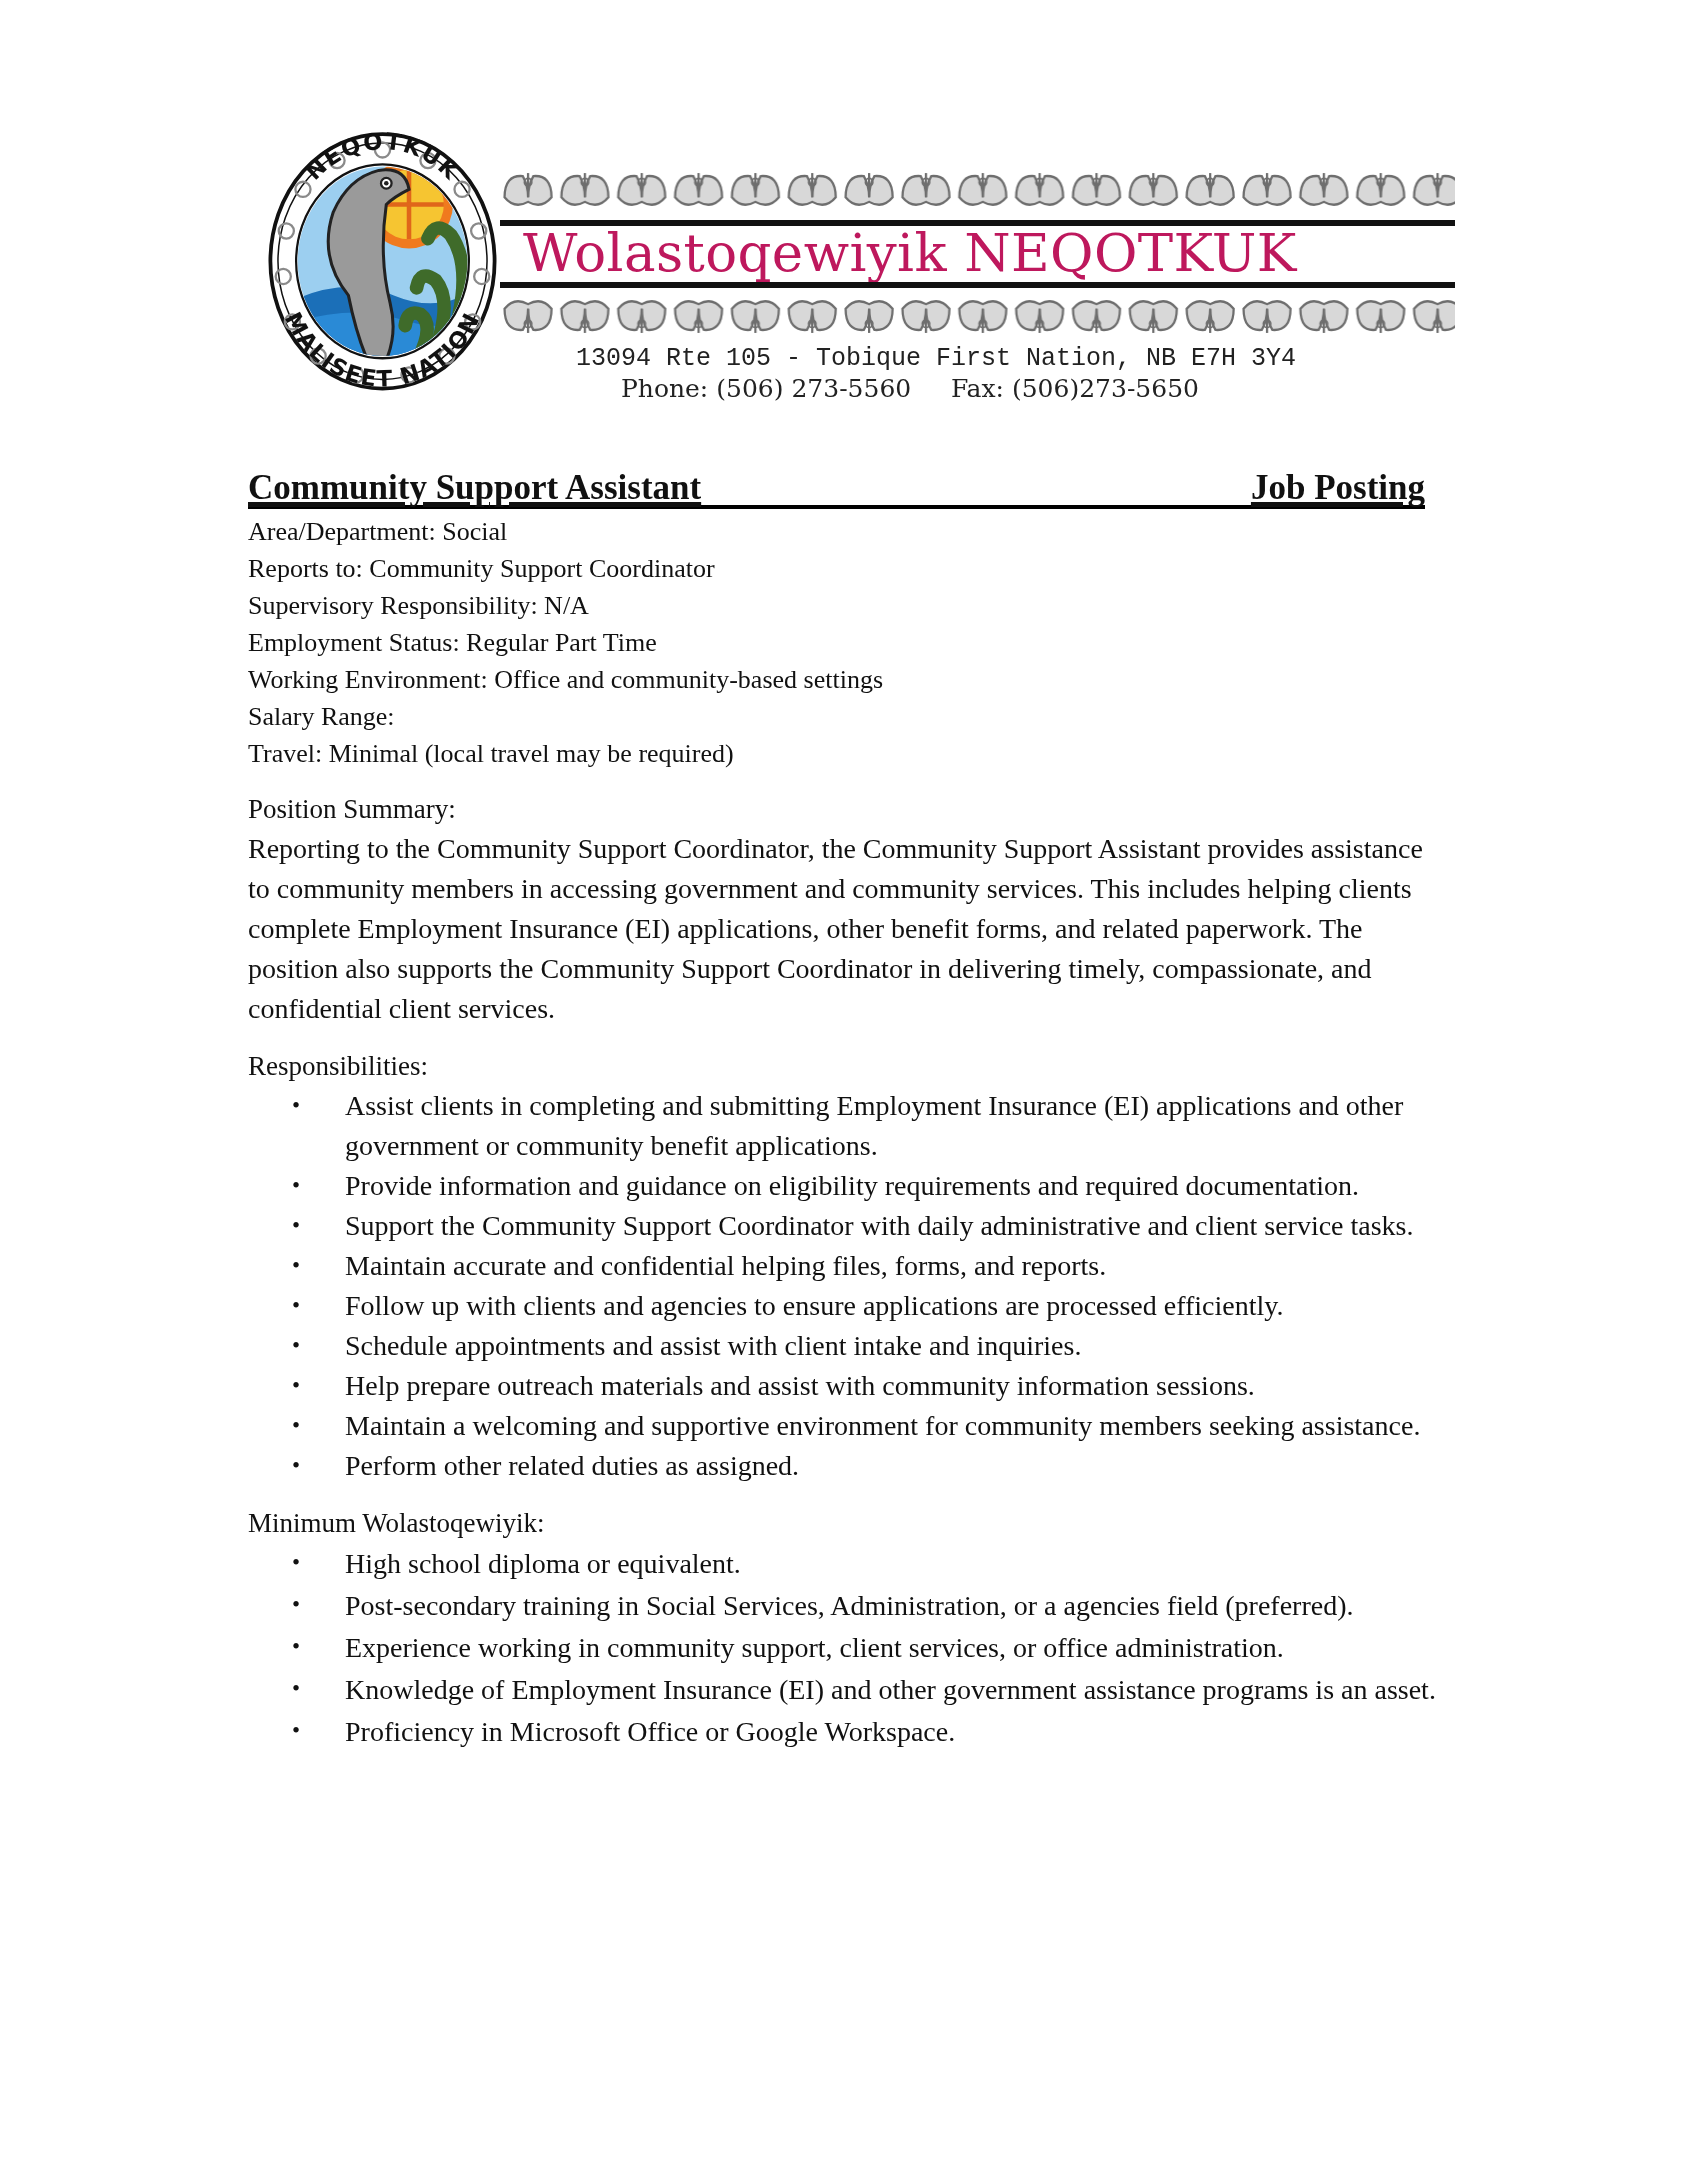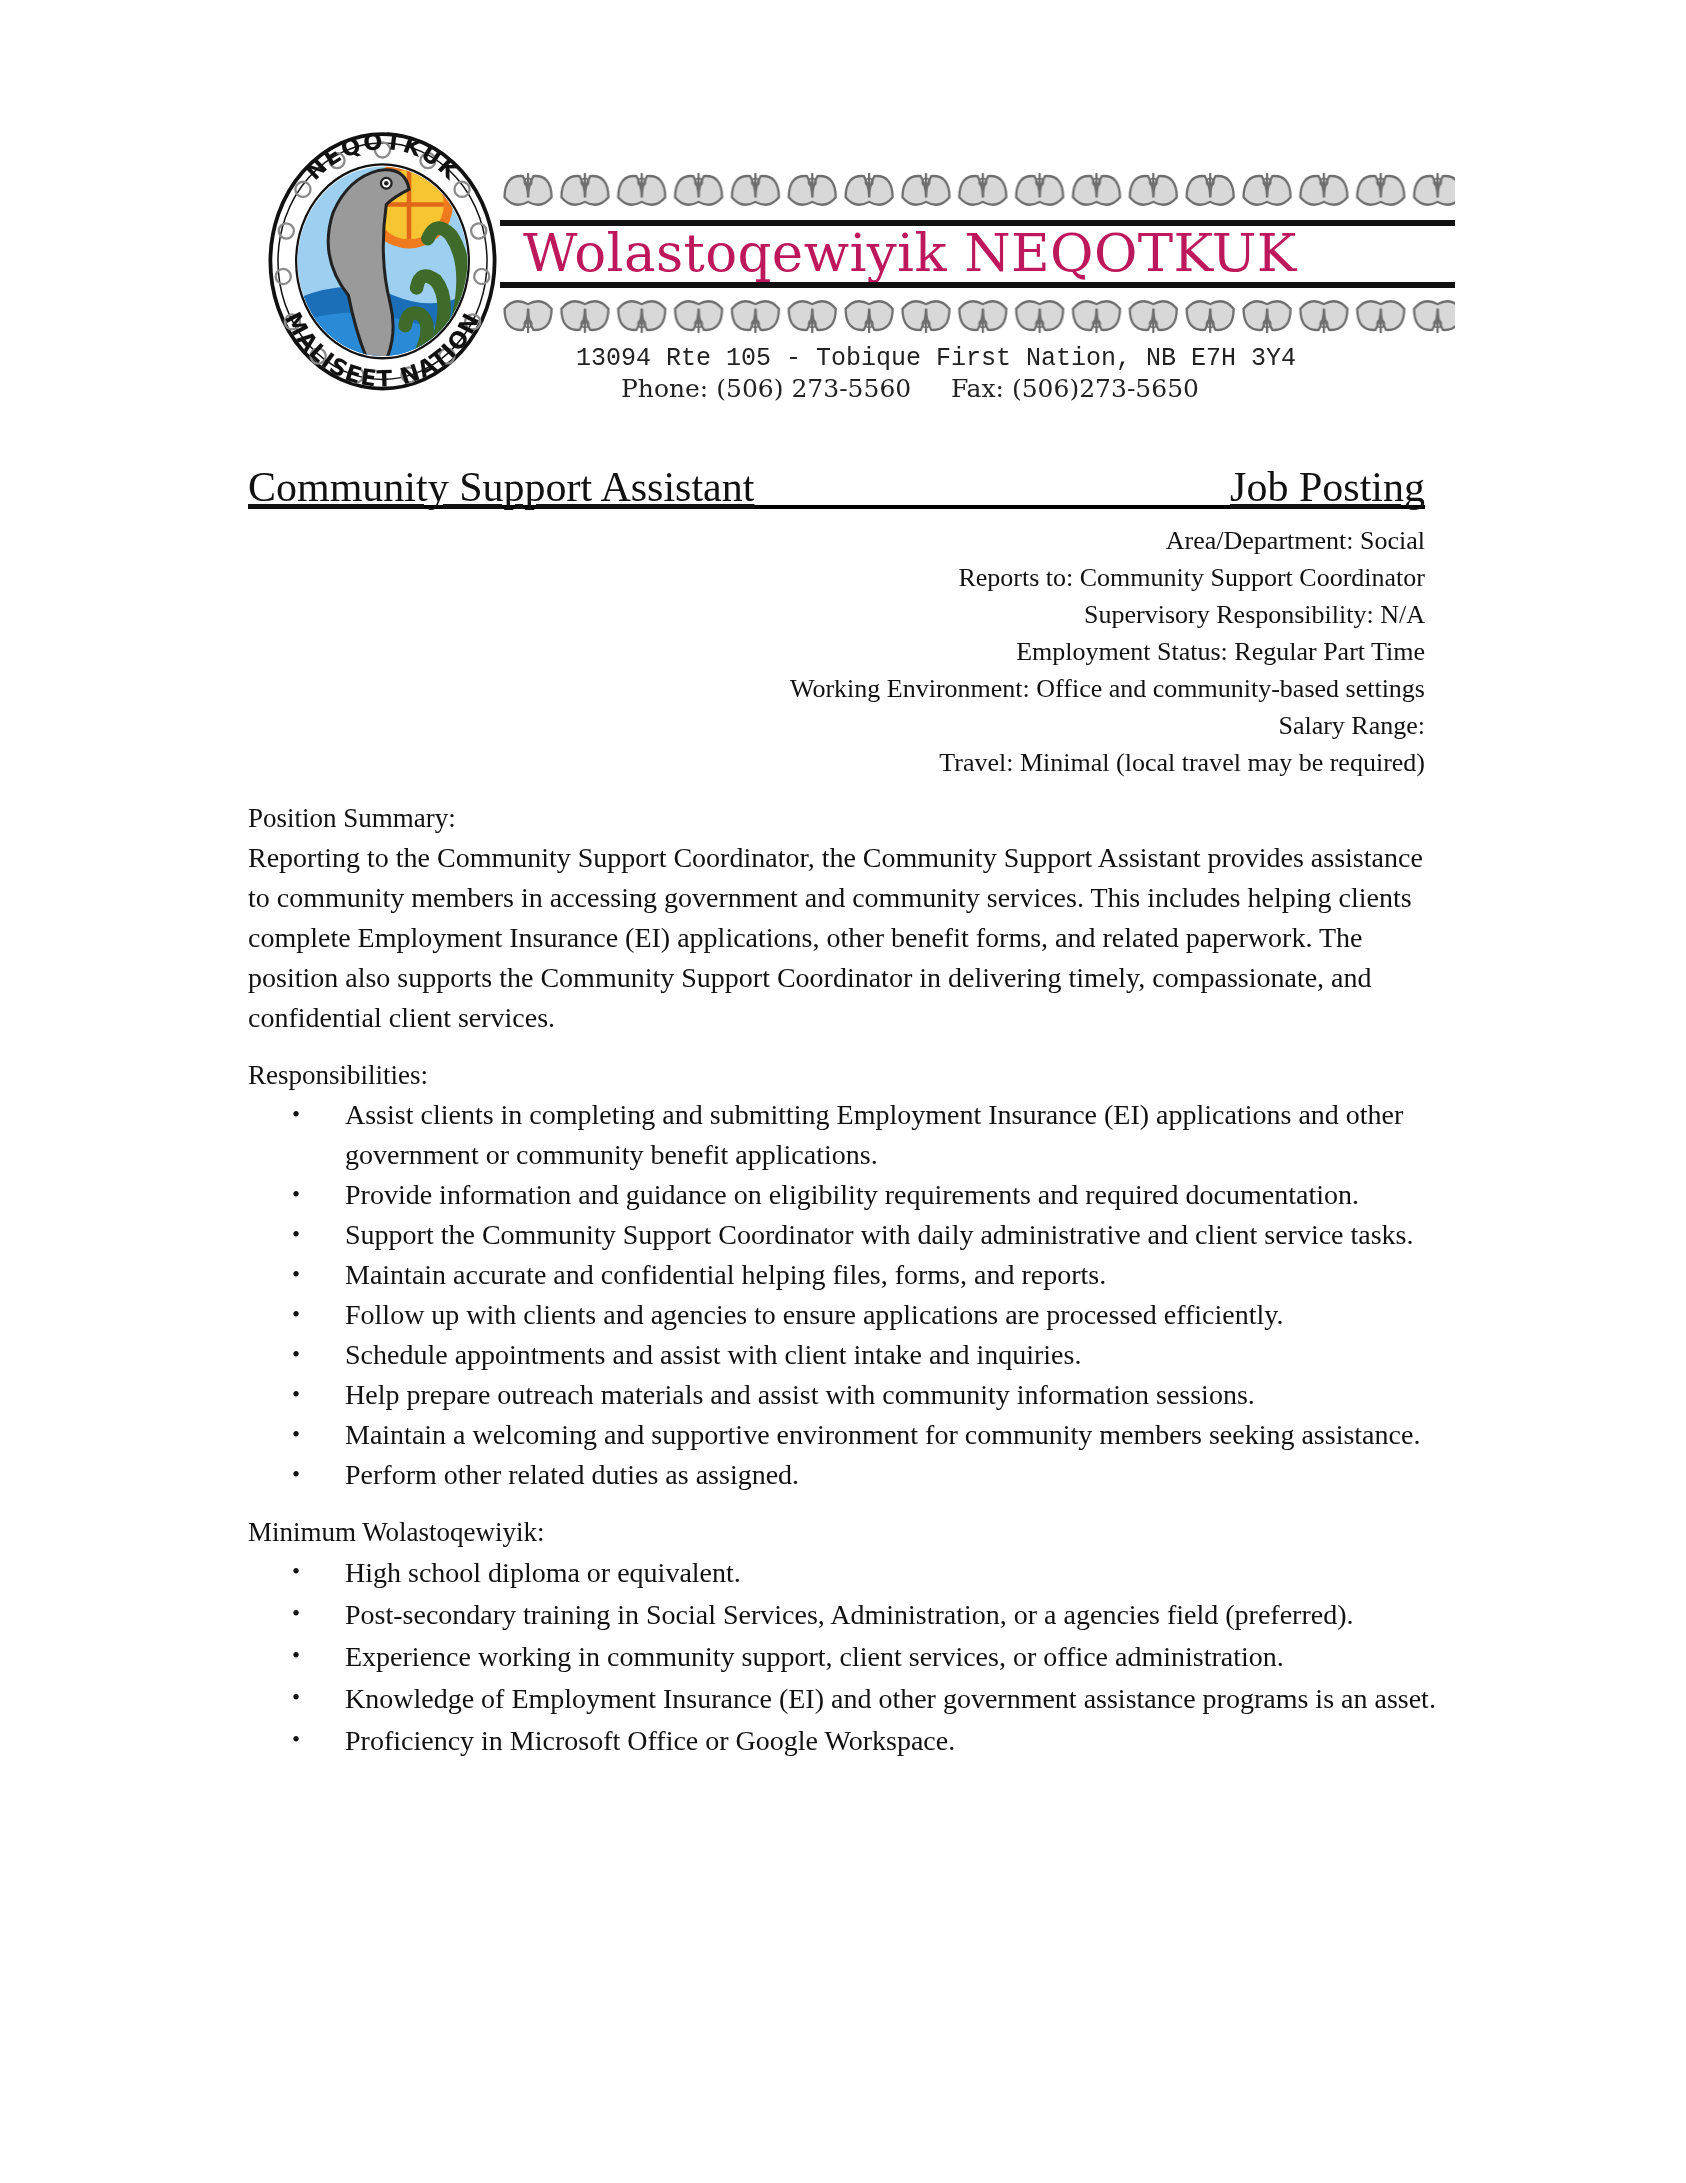--- a/index.html
+++ b/index.html
@@ -19,26 +19,26 @@
   .org-name { position: absolute; left: 23px; top: 55px; height: 62px; line-height: 62px;
               font-size: 53px; font-family: "DejaVu Serif", serif; color: #be185d; letter-spacing: 0.4px; white-space: nowrap; }
   .org-address { position: absolute; left: 76px; top: 177px; font-size: 25px; line-height: 30px;
                  font-family: Liberation Mono, monospace; color: #222; white-space: nowrap; }
   .org-contact { position: absolute; left: 121px; top: 207px; font-size: 25px; line-height: 30px;
                  font-family: "DejaVu Serif", serif; color: #222; white-space: pre; }
 
   
   .content { position: absolute; left: 248px; top: 455px; width: 1177px; }
   .title-row { position: relative; height: 50px; border-bottom: 4.5px solid #000; }
-  .title-left, .title-right { position: absolute; bottom: -4.5px; font-size: 42px; font-weight: normal;
+  .title-left, .title-right { position: absolute; bottom: -4.5px; font-size: 35px; font-weight: bold;
                               line-height: 45px; text-decoration: underline; text-decoration-thickness: 4.5px; }
   .title-left { left: 0; }
   .title-right { right: 0; }
 
-  .meta { margin-top: 13px; text-align: right; }
+  .meta { margin-top: 4px; }
   .meta-line { font-size: 26px; line-height: 37px; white-space: nowrap; }
 
   .section-heading { font-size: 27px; font-weight: normal; line-height: 39px; margin-top: 18px; }
   .paragraph { font-size: 28px; line-height: 40px; margin: 0; width: 1177px; }
 
   ul.bullets { list-style: none; margin: 0; padding: 0; }
   ul.bullets li { position: relative; padding-left: 97px; font-size: 28px; line-height: 40px; width: 1092px; }
   ul.bullets li .bullet { position: absolute; left: 44px; top: 0; font-size: 23px; line-height: 40px; }
   ul.quals li { line-height: 42px; }
 </style>

